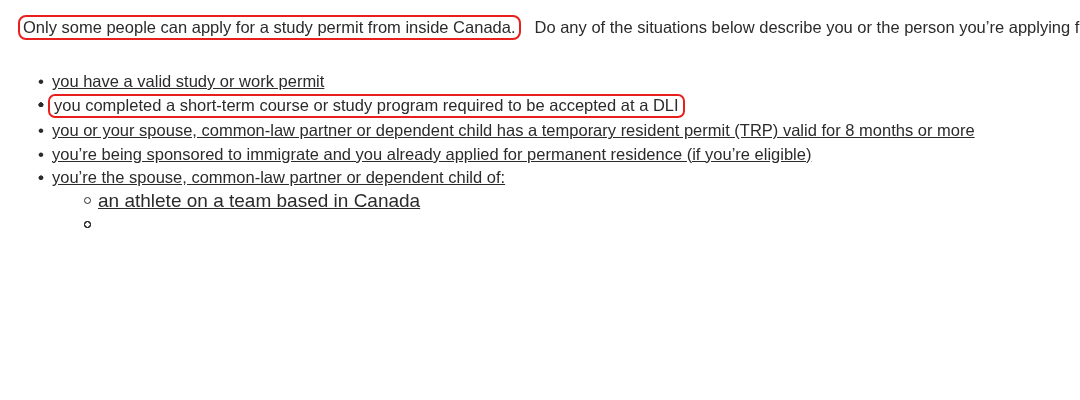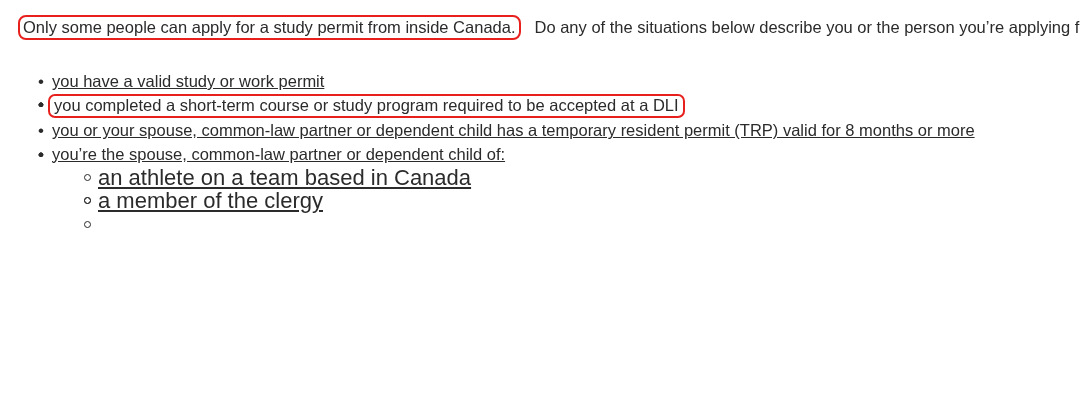--- a/index.html
+++ b/index.html
@@ -86,21 +86,21 @@
     margin: 1px 0 1px -4px;
     line-height: 19px;
   }
   ul.level2 {
     margin: 0;
     padding: 0 0 0 32px;
     list-style: none;
   }
   ul.level2 > li {
     position: relative;
-    font-size: 22px;
+    font-size: 19px;
     line-height: 23.5px;
     padding-left: 14px;
   }
   ul.level2 > li > .bullet2 {
     position: absolute;
     left: 0px;
     top: 8px;
     width: 7px;
     height: 7px;
     border: 1.4px solid #2b2b2b;
@@ -136,38 +136,38 @@
     <li class="boxed">
       <span class="bullet">•</span>
       <span class="boxwrap">you completed a short-term course or study program required to be accepted at a DLI</span>
     </li>
     <li>
       <span class="bullet">•</span>
       <span class="txt">you or your spouse, common-law partner or dependent child has a temporary resident permit (TRP) valid for 8 months or more</span>
     </li>
     <li>
       <span class="bullet">•</span>
+      <span class="txt">you’re being sponsored to immigrate and you already applied for permanent residence (if you’re eligible)</span>
     </li>
     <li>
       <span class="bullet">•</span>
     </li>
     <li>
       <span class="bullet">•</span>
       <span class="txt">you’re the spouse, common-law partner or dependent child of:</span>
       <ul class="level2">
         <li>
           <span class="bullet2"></span>
           <span class="txt">an athlete on a team based in Canada</span>
         </li>
         <li>
           <span class="bullet2"></span>
         </li>
         <li>
           <span class="bullet2"></span>
-          <span class="txt">a member of the clergy</span>
         </li>
         <li>
           <span class="bullet2"></span>
         </li>
       </ul>
     </li>
   </ul>
 
 </div>
 

